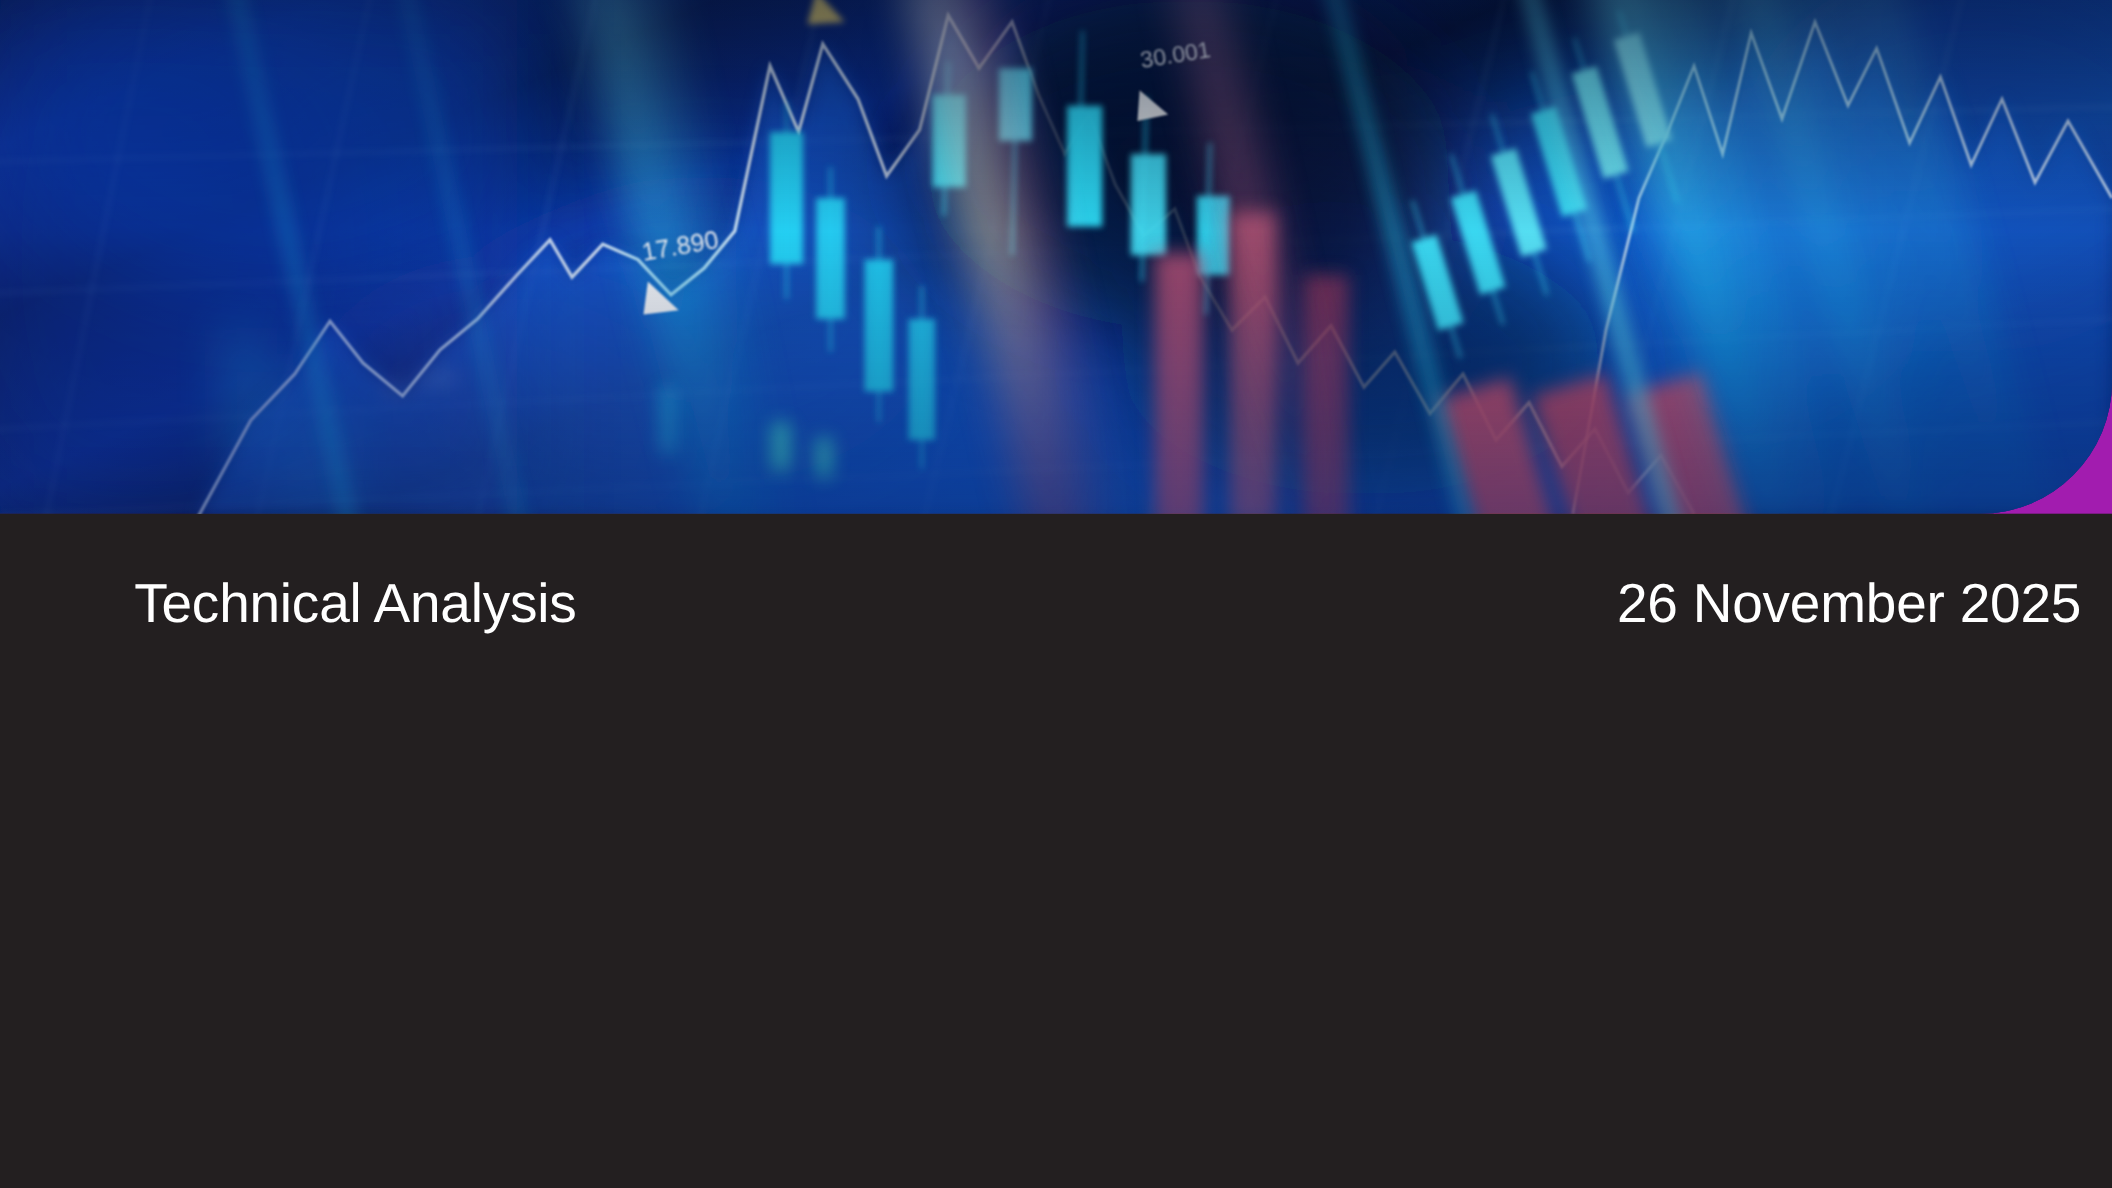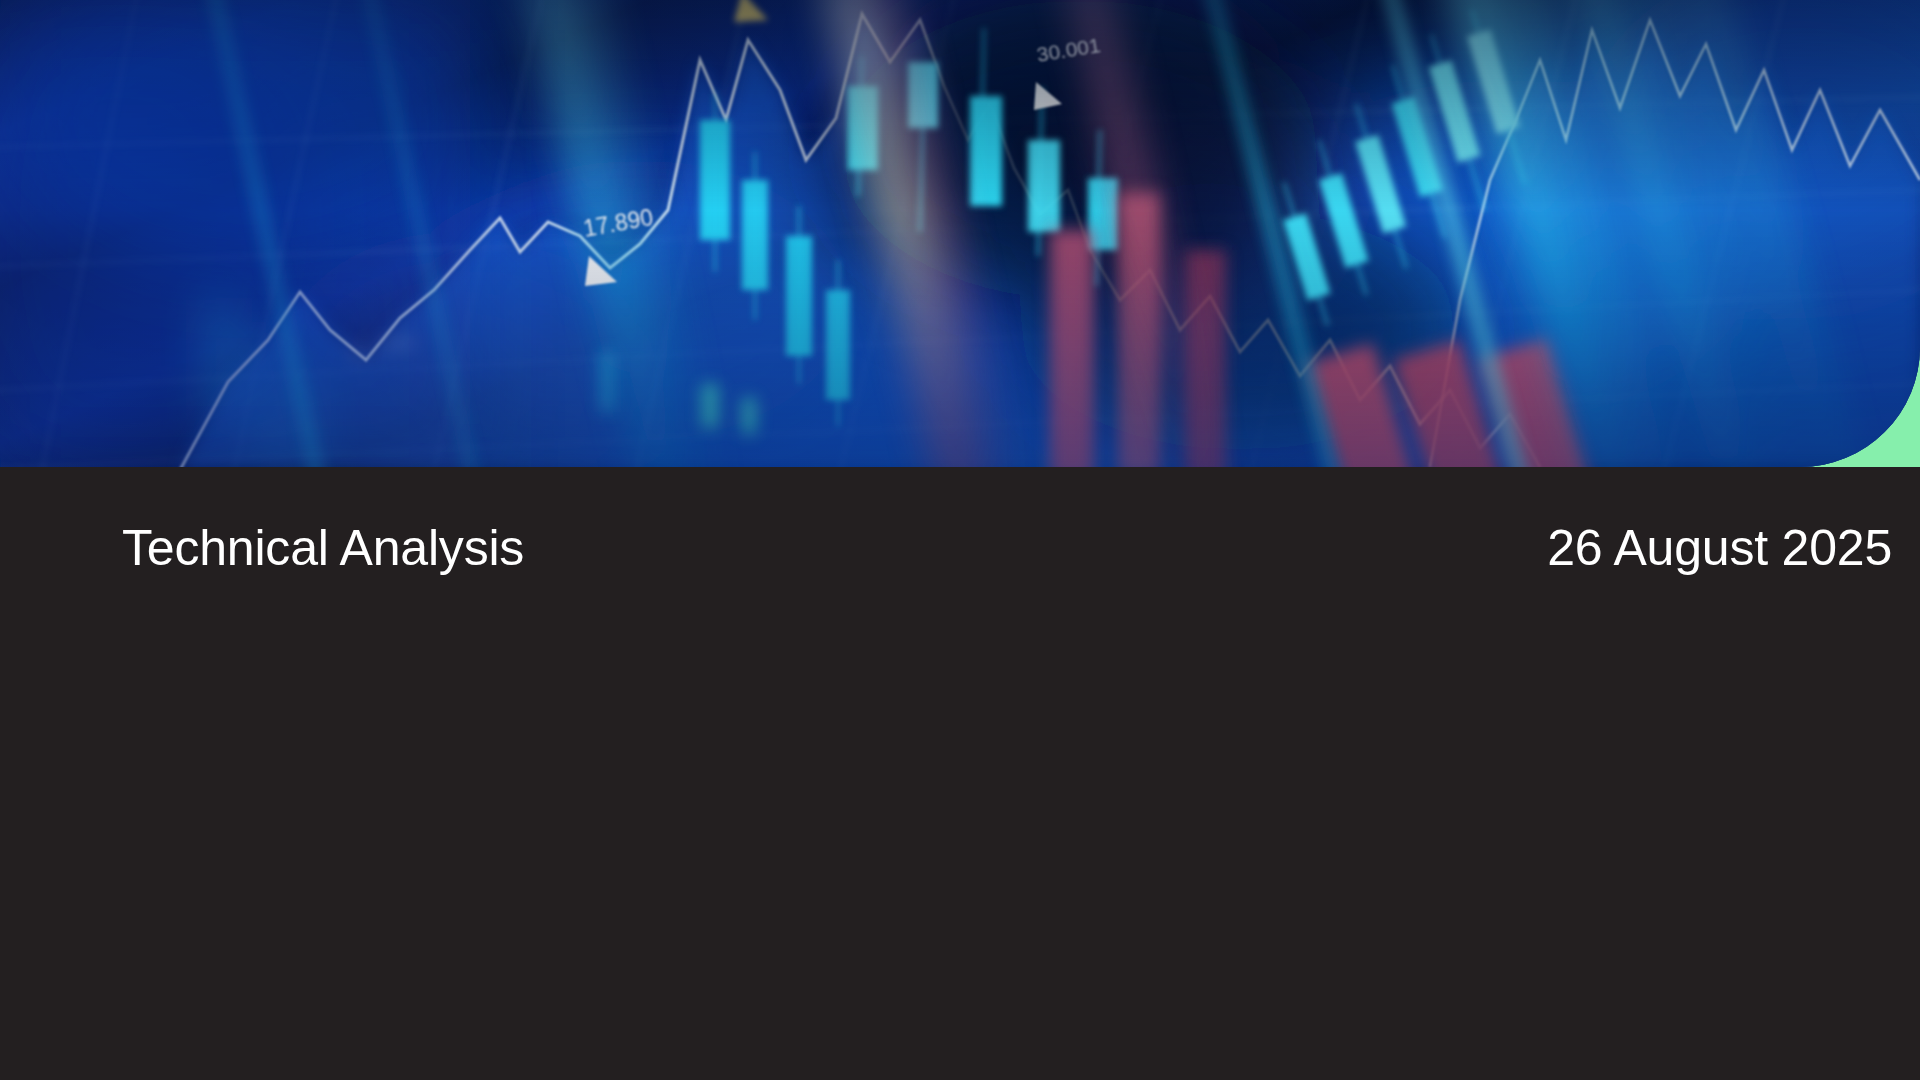--- a/index.html
+++ b/index.html
@@ -8,21 +8,21 @@
     width:1920px; height:1080px;
     overflow:hidden;
     background:#231f20;
     font-family:"Liberation Sans", sans-serif;
     -webkit-font-smoothing:antialiased;
   }
 
   #card {
     position:relative;
     width:1920px; height:804px;
-    background:#86efac;
+    background:#a21caf;
     overflow:hidden;
   }
 
   
   #hero {
     position:absolute;
     left:0; top:0;
     width:1920px; height:467px;
     overflow:hidden;
     border-bottom-right-radius:120px;
@@ -298,17 +298,17 @@
         <rect x="0" y="0" width="470" height="467" fill="#0d3aa8" opacity="0.55"></rect>
         <ellipse cx="120" cy="230" rx="180" ry="240" fill="#0a2d93" opacity="0.7"></ellipse>
       </g>
     </svg>
   </div>
 
   <div id="panel">
 
     <div id="meta-row">
       <div id="kicker">Technical Analysis</div>
-      <div id="dateline">26 August 2025</div>
+      <div id="dateline">26 November 2025</div>
     </div>
 
   </div>
 </div>
 
 </body></html>

